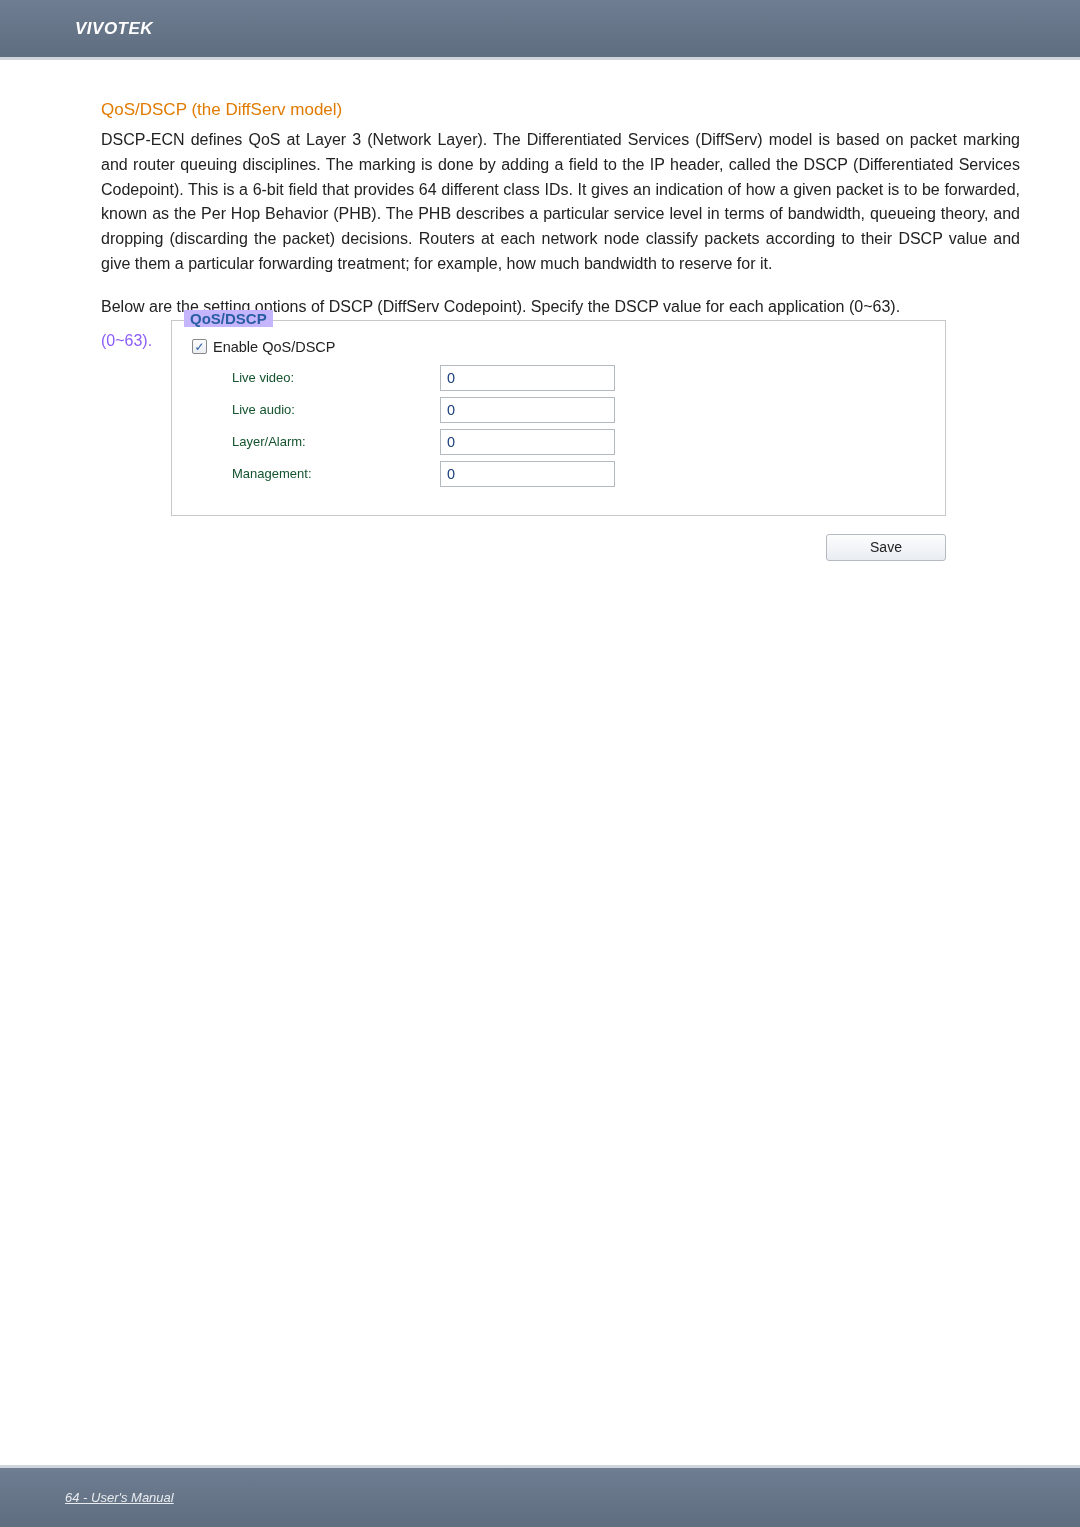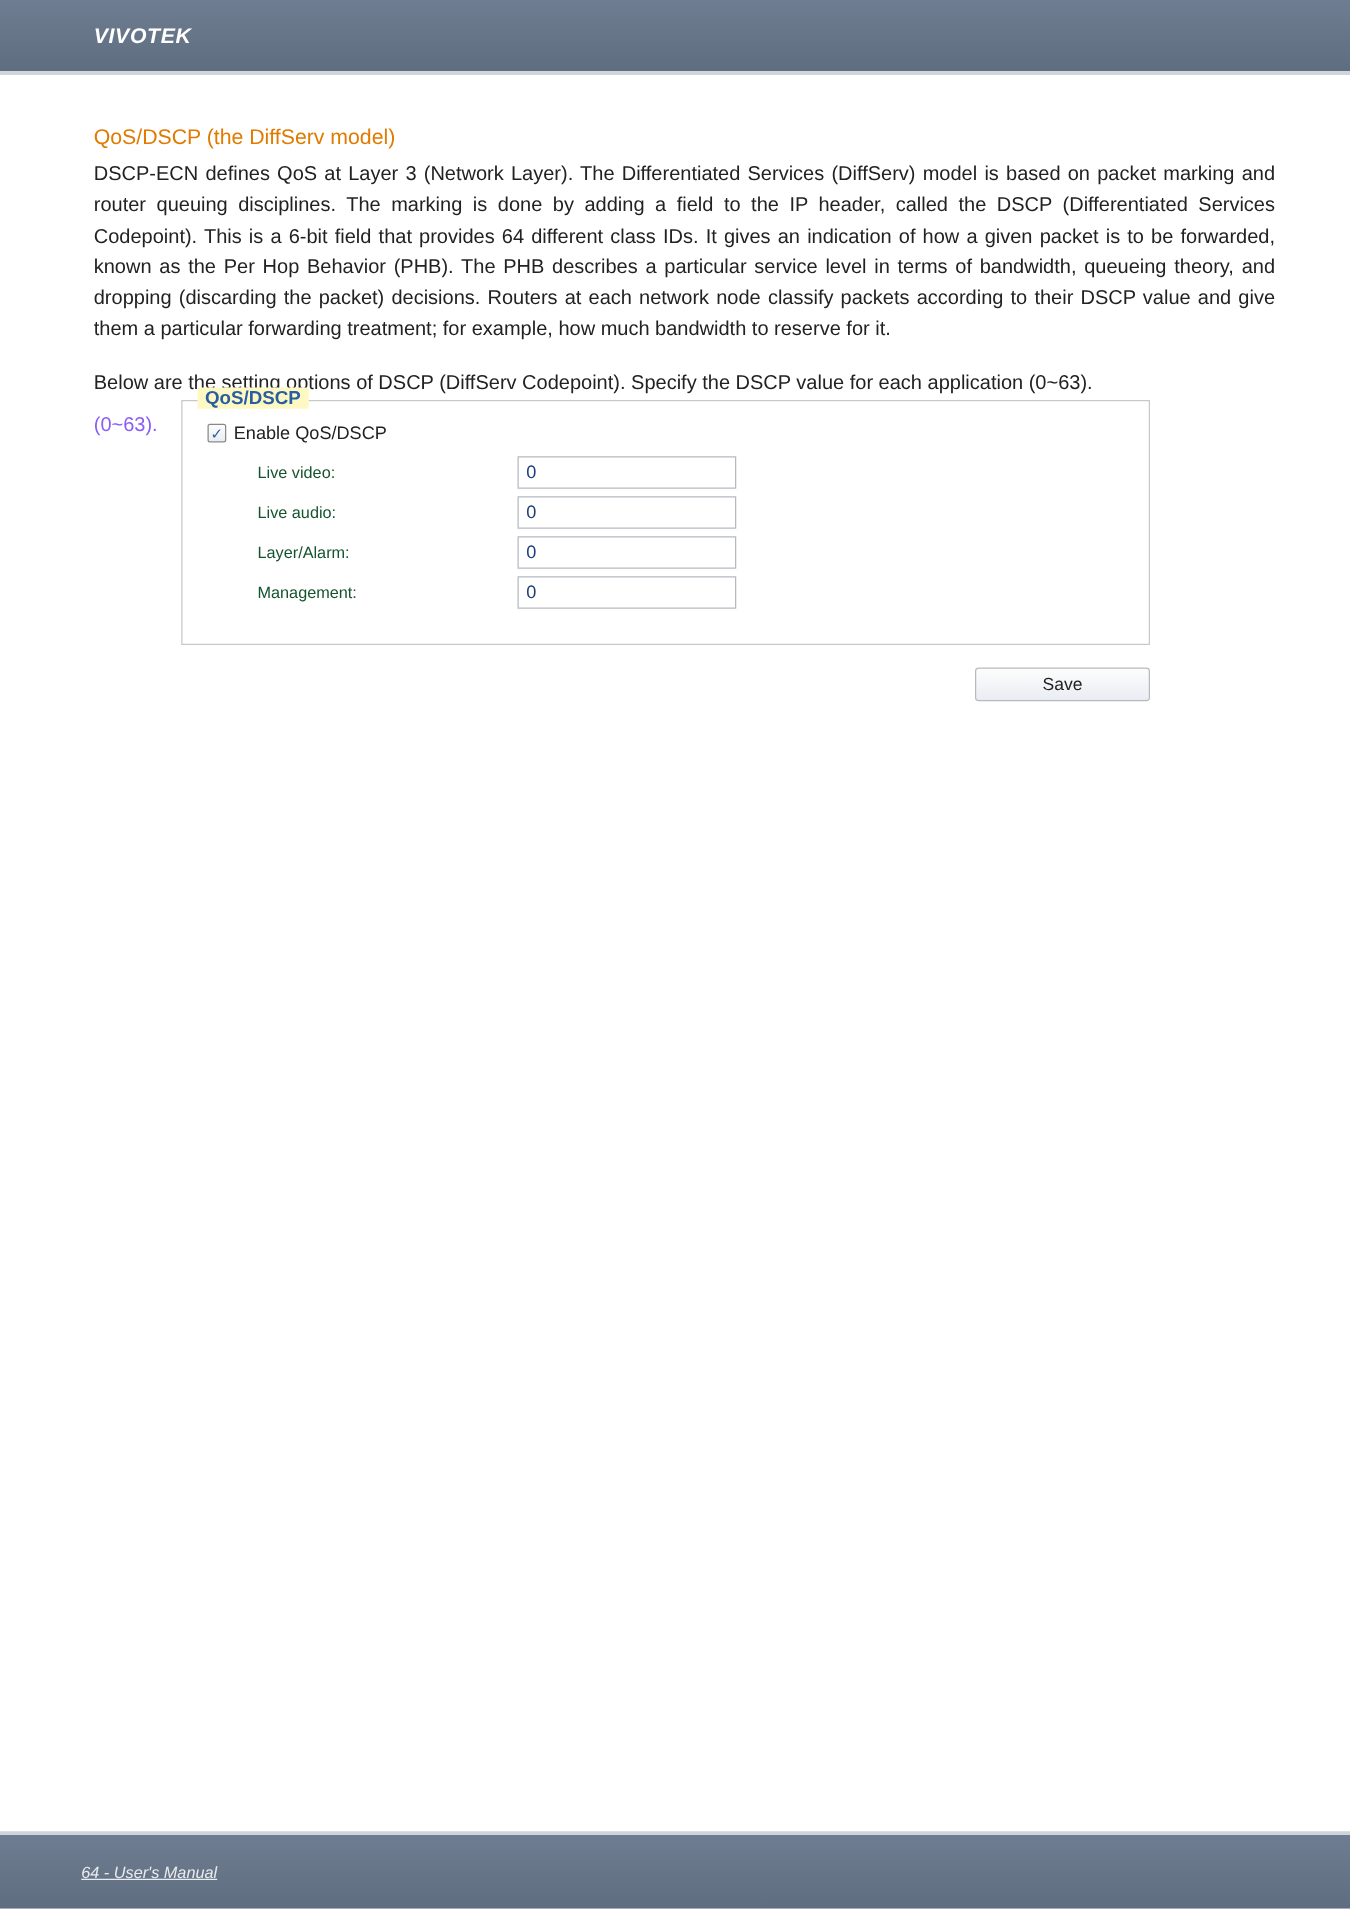--- a/index.html
+++ b/index.html
@@ -23,21 +23,21 @@
     border-bottom: 3px solid #d0d5db;
   }
   .header-brand {
     color: #fff;
     font-weight: bold;
     font-style: italic;
     font-size: 17px;
     letter-spacing: 0.5px;
   }
   .content {
-    padding: 40px 60px 0 75px;
+    padding: 40px 60px 0 101px;
   }
   .section-title {
     color: #e07b00;
     font-size: 17px;
     margin-bottom: 8px;
     font-weight: normal;
   }
   .body-text {
     color: #222;
     font-size: 16px;
@@ -58,21 +58,21 @@
   .fieldset {
     border: 1px solid #c8c8c8;
     width: 775px;
     padding: 14px 18px 22px 18px;
     position: relative;
   }
   .legend {
     position: absolute;
     top: -11px;
     left: 12px;
-    background: #fef9c3;
+    background: #c4b5fd;
     padding: 0 6px;
     color: #2a5ea3;
     font-weight: bold;
     font-size: 15px;
   }
   .enable-row {
     display: flex;
     align-items: center;
     gap: 6px;
     margin: 4px 0 10px 2px;
@@ -114,21 +114,21 @@
     align-items: center;
   }
   .save-row {
     width: 775px;
     margin-left: 70px;
     margin-top: 18px;
     display: flex;
     justify-content: flex-end;
   }
   .save-btn {
-    width: 140px;
+    width: 120px;
     height: 27px;
     border: 1px solid #b5b9c0;
     background: linear-gradient(#fdfdfd,#e9edf2);
     border-radius: 3px;
     font-size: 14px;
     color: #222;
     display: flex;
     align-items: center;
     justify-content: center;
     cursor: pointer;

